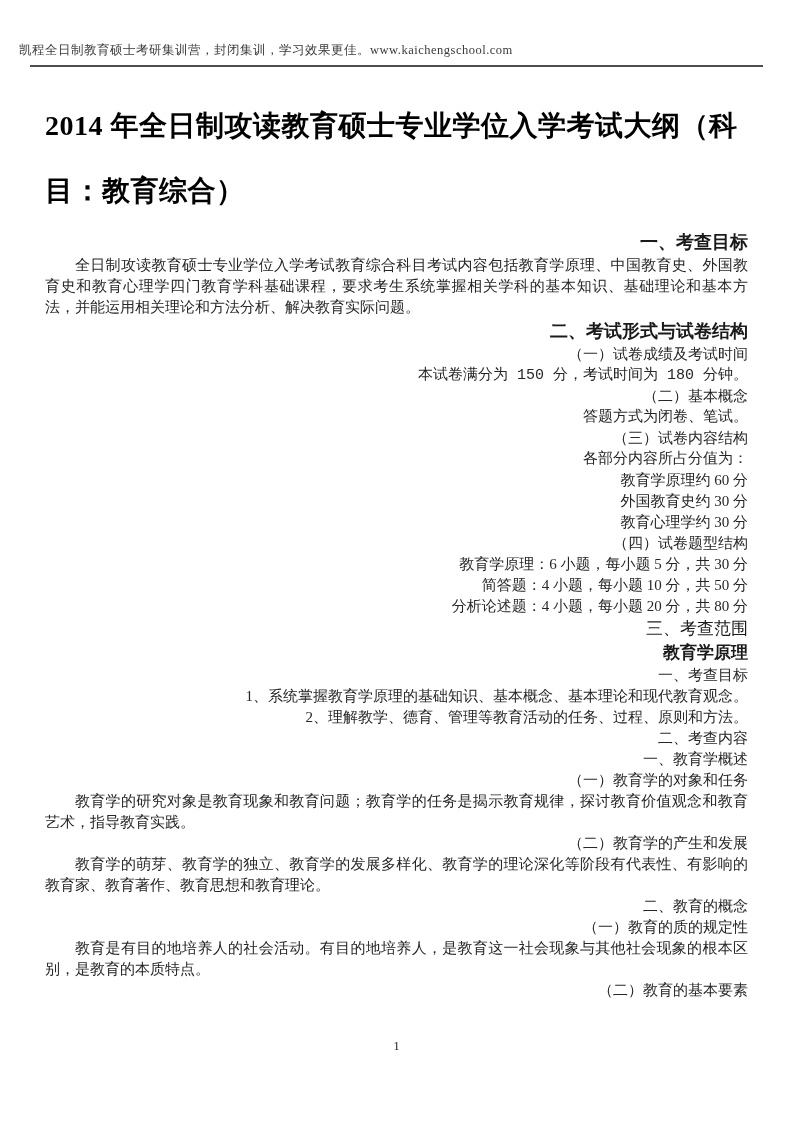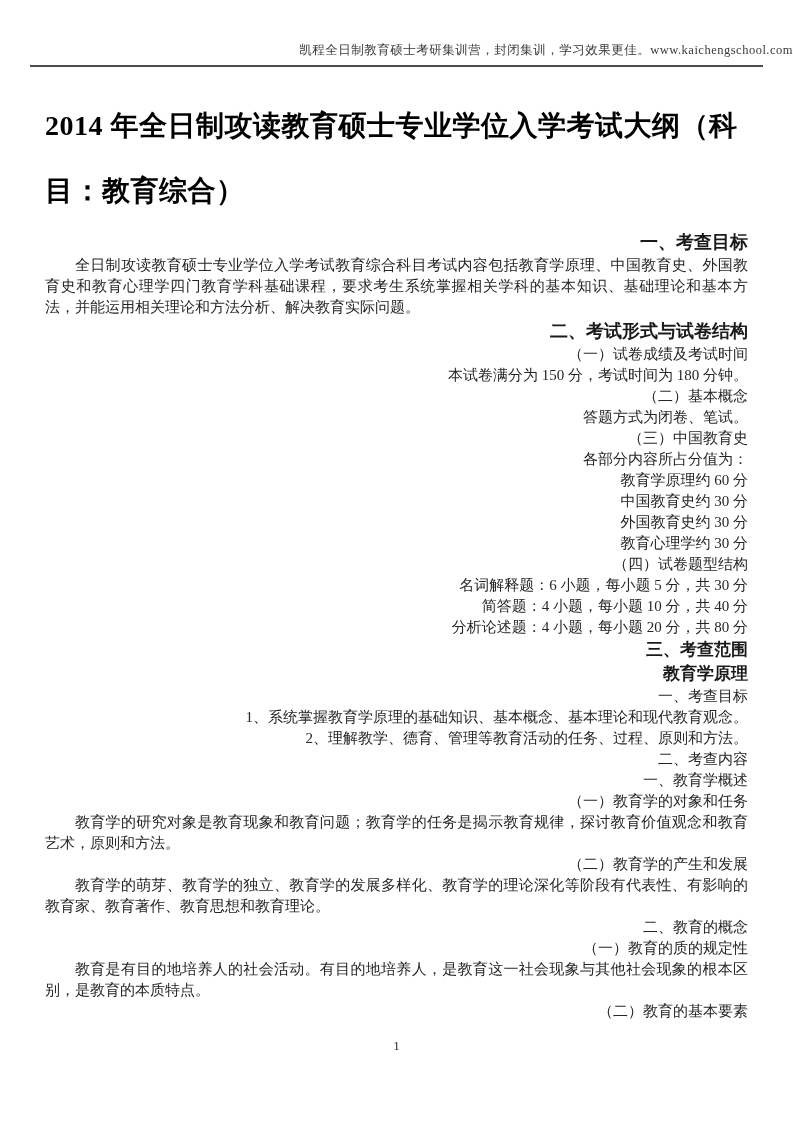--- a/index.html
+++ b/index.html
@@ -7,21 +7,21 @@
     width: 793px;
     height: 1122px;
     background: #ffffff;
     position: relative;
     overflow: hidden;
     font-family: "Liberation Serif", "DejaVu Serif", serif;
     color: #262626;
   }
   .header {
     padding-top: 42px;
-    text-align: right;
+    text-align: left;
     font-size: 12.5px;
     line-height: 16px;
     color: #3a3a3a;
     letter-spacing: 0.5px;
     padding-left: 19px;
   }
   .header-divider {
     height: 2px;
     background: #4d4d4d;
     margin: 7px 30px 0 30px;
@@ -40,34 +40,34 @@
     line-height: 21px;
   }
   .line { white-space: pre-wrap; text-align: right; }
   .h1 {
     font-weight: bold;
     font-size: 18px;
     line-height: 26px;
     color: #1a1a1a;
   }
   .h1-indent {
-    font-weight: bold;
+    font-weight: normal;
     font-size: 17px;
     line-height: 24px;
     padding-left: 28px;
     color: #1a1a1a;
   }
   .h2 {
     font-weight: bold;
     font-size: 17px;
     line-height: 24px;
     color: #1a1a1a;
   }
   .plain { }
-  .indent { padding-left: 2em; }
+  .indent { padding-left: 2em; font-family: Liberation Mono, monospace; }
   .indent25 { padding-left: 2.5em; }
   .para {
     text-indent: 2em;
     text-align: justify;
   }
   .score { padding-left: 2.5em; }
   .score .lbl { display: inline-block; width: 7em; }
   .qtype { padding-left: 2em; }
   .qtype .lbl { display: inline-block; width: 6em; }
   .page-number {
@@ -89,39 +89,38 @@
 <div class="doc-title">2014 年全日制攻读教育硕士专业学位入学考试大纲（科目：教育综合）</div>
 
 <div class="doc-body">
     <div class="line h1">一、考查目标</div>
     <div class="line para">全日制攻读教育硕士专业学位入学考试教育综合科目考试内容包括教育学原理、中国教育史、外国教育史和教育心理学四门教育学科基础课程，要求考生系统掌握相关学科的基本知识、基础理论和基本方法，并能运用相关理论和方法分析、解决教育实际问题。</div>
     <div class="line h1">二、考试形式与试卷结构</div>
     <div class="line plain">（一）试卷成绩及考试时间</div>
     <div class="line indent">本试卷满分为 150 分，考试时间为 180 分钟。</div>
     <div class="line plain">（二）基本概念</div>
     <div class="line indent">答题方式为闭卷、笔试。</div>
-    <div class="line plain">（三）中国教育史</div>
+    <div class="line plain">（三）试卷内容结构</div>
     <div class="line indent">各部分内容所占分值为：</div>
     <div class="line score"><span class="lbl">教育学原理</span><span class="val">约 60 分</span></div>
-    <div class="line score"><span class="lbl">中国教育史</span><span class="val">约 30 分</span></div>
     <div class="line score"><span class="lbl">外国教育史</span><span class="val">约 30 分</span></div>
     <div class="line score"><span class="lbl">教育心理学</span><span class="val">约 30 分</span></div>
     <div class="line plain">（四）试卷题型结构</div>
-    <div class="line qtype"><span class="lbl">名词解释题：</span><span class="val">6 小题，每小题 5 分，共 30 分</span></div>
-    <div class="line qtype"><span class="lbl">简答题：</span><span class="val">4 小题，每小题 10 分，共 40 分</span></div>
+    <div class="line qtype"><span class="lbl">教育学原理：</span><span class="val">6 小题，每小题 5 分，共 30 分</span></div>
+    <div class="line qtype"><span class="lbl">简答题：</span><span class="val">4 小题，每小题 10 分，共 50 分</span></div>
     <div class="line qtype"><span class="lbl">分析论述题：</span><span class="val">4 小题，每小题 20 分，共 80 分</span></div>
     <div class="line h1-indent">三、考查范围</div>
     <div class="line h2">教育学原理</div>
     <div class="line plain">一、考查目标</div>
     <div class="line indent25">1、系统掌握教育学原理的基础知识、基本概念、基本理论和现代教育观念。</div>
     <div class="line indent25">2、理解教学、德育、管理等教育活动的任务、过程、原则和方法。</div>
     <div class="line plain">二、考查内容</div>
     <div class="line indent25">一、教育学概述</div>
     <div class="line plain">（一）教育学的对象和任务</div>
-    <div class="line para">教育学的研究对象是教育现象和教育问题；教育学的任务是揭示教育规律，探讨教育价值观念和教育艺术，原则和方法。</div>
+    <div class="line para">教育学的研究对象是教育现象和教育问题；教育学的任务是揭示教育规律，探讨教育价值观念和教育艺术，指导教育实践。</div>
     <div class="line plain">（二）教育学的产生和发展</div>
     <div class="line para">教育学的萌芽、教育学的独立、教育学的发展多样化、教育学的理论深化等阶段有代表性、有影响的教育家、教育著作、教育思想和教育理论。</div>
     <div class="line indent25">二、教育的概念</div>
     <div class="line plain">（一）教育的质的规定性</div>
     <div class="line para">教育是有目的地培养人的社会活动。有目的地培养人，是教育这一社会现象与其他社会现象的根本区别，是教育的本质特点。</div>
     <div class="line plain">（二）教育的基本要素</div>
   </div>
 
 <div class="page-number">1</div>
 

